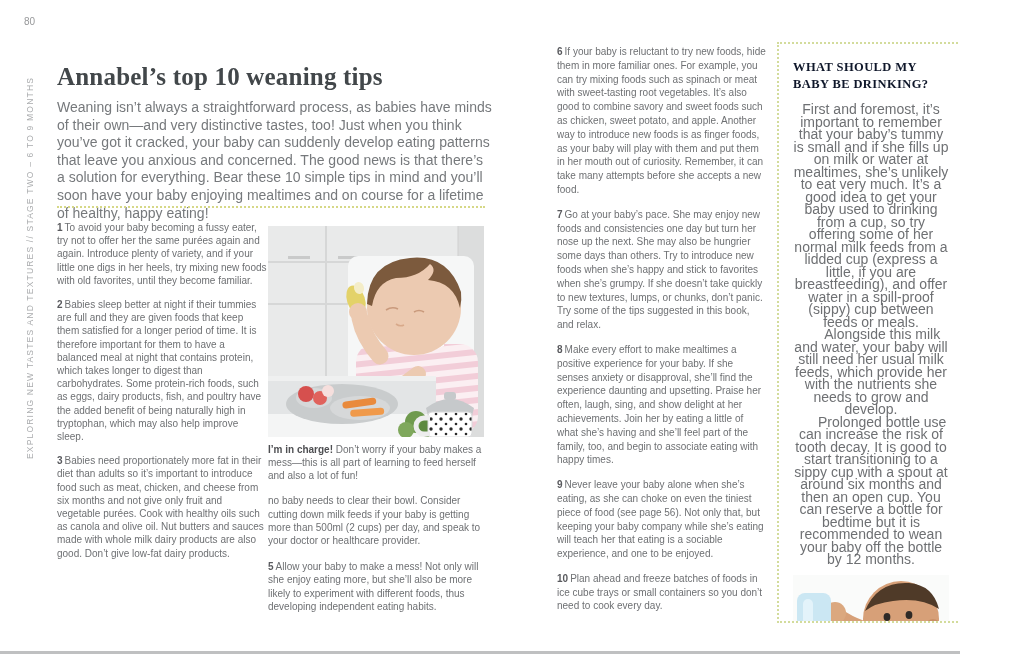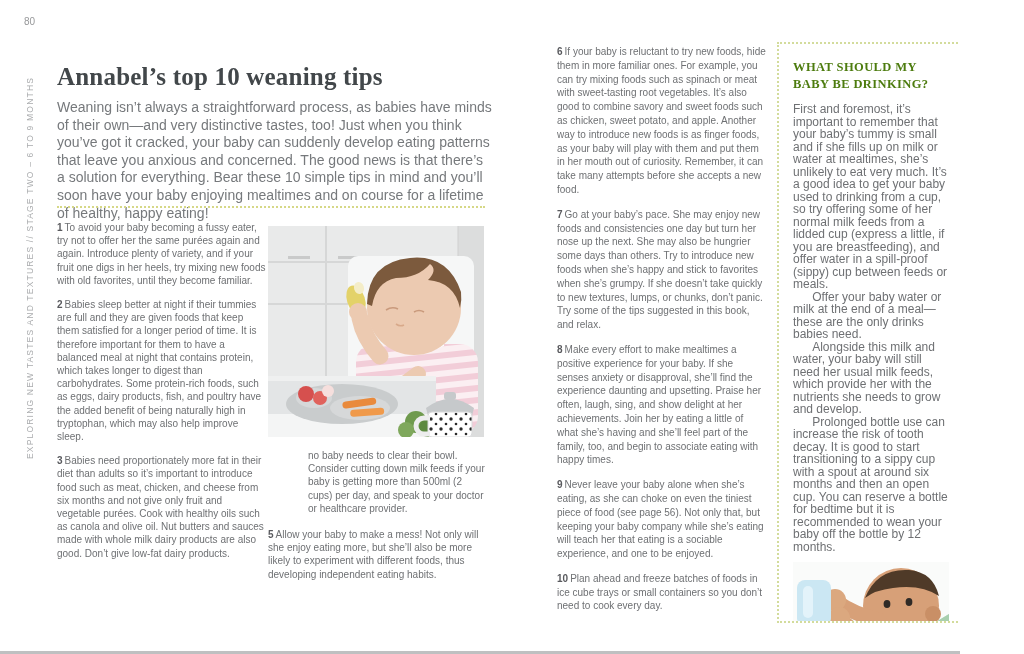--- a/index.html
+++ b/index.html
@@ -26,49 +26,49 @@
   .col{position:absolute;font-size:10px;line-height:13.2px;color:#6e7073;}
   .col-l1{left:57px;top:221px;width:210px;}
   .col-l2{left:268px;top:226px;width:217px;}
   .col-r {left:557px;top:45px;width:210px;line-height:13.8px;}
   .tip{margin:0 0 11px 0;}
   .tipnum{font-weight:bold;color:#595a5e;margin-right:2px;}
 
   .photo1{width:216px;height:211px;display:block;}
   .caption{margin-top:7px;font-size:10px;line-height:12.8px;color:#6e7073;}
   .caption b{color:#4e4f52;}
-  .cont{margin-top:12px;margin-left:40px;}
+  .cont{margin-top:12px;}
   .tip5{margin-top:13px;}
 
   .sidebar{position:absolute;left:777px;top:42px;width:188px;height:581px;box-sizing:border-box;
            border:2px dotted #d3dc9c;padding:15px 14px 12px 14px;overflow:hidden;}
   .sidebar h3{margin:0 0 11px 0;font-family:"Liberation Serif",serif;font-weight:700;
-              font-size:12.5px;line-height:16.5px;letter-spacing:0.4px;color:#4d7c0f;}
-  .sidebar p{margin:0;font-size:12px;line-height:12.5px;color:#6e7073;}
+              font-size:12.5px;line-height:16.5px;letter-spacing:0.4px;color:#0f172a;}
+  .sidebar p{margin:0;font-size:14px;line-height:12.5px;color:#6e7073;text-align:center;}
   .sidebar p + p{text-indent:1.6em;}
   .photo2{width:156px;height:146px;display:block;margin-top:9px;}
 </style>
 </head>
 <body>
 
 <div class="spread">
 
   <div class="pagenum pagenum-left">80</div>
   <div class="pagenum pagenum-right">81</div>
 
   <div class="margin-label margin-label-left">EXPLORING NEW TASTES AND TEXTURES // STAGE TWO – 6 TO 9 MONTHS</div>
   <div class="margin-label margin-label-right">ANNABEL’S TOP 10 WEANING TIPS</div>
 
   <h1 class="title">Annabel’s top 10 weaning tips</h1>
   <p class="intro">Weaning isn’t always a straightforward process, as babies have minds of their own—and very distinctive tastes, too! Just when you think you’ve got it cracked, your baby can suddenly develop eating patterns that leave you anxious and concerned. The good news is that there’s a solution for everything. Bear these 10 simple tips in mind and you’ll soon have your baby enjoying mealtimes and on course for a lifetime of healthy, happy eating!</p>
   <div class="divider"></div>
 
   <div class="col col-l1">
     <div class="tip">
-      <span class="tipnum">1</span><span>To avoid your baby becoming a fussy eater, try not to offer her the same purées again and again. Introduce plenty of variety, and if your fruit one digs in her heels, try mixing new foods with old favorites, until they become familiar.</span>
+      <span class="tipnum">1</span><span>To avoid your baby becoming a fussy eater, try not to offer her the same purées again and again. Introduce plenty of variety, and if your little one digs in her heels, try mixing new foods with old favorites, until they become familiar.</span>
     </div>
     <div class="tip">
       <span class="tipnum">2</span><span>Babies sleep better at night if their tummies are full and they are given foods that keep them satisfied for a longer period of time. It is therefore important for them to have a balanced meal at night that contains protein, which takes longer to digest than carbohydrates. Some protein-rich foods, such as eggs, dairy products, fish, and poultry have the added benefit of being naturally high in tryptophan, which may also help improve sleep.</span>
     </div>
     <div class="tip">
       <span class="tipnum">3</span><span>Babies need proportionately more fat in their diet than adults so it’s important to introduce food such as meat, chicken, and cheese from six months and not give only fruit and vegetable purées. Cook with healthy oils such as canola and olive oil. Nut butters and sauces made with whole milk dairy products are also good. Don’t give low-fat dairy products.</span>
     </div>
   </div>
 
   <div class="col col-l2">
@@ -120,20 +120,21 @@
         <rect x="82" y="184" width="34" height="7" rx="3.5" fill="#f09a4b" transform="rotate(-4 82 184)"></rect>
         <circle cx="148" cy="196" r="11" fill="#6f9a4e"></circle>
         <circle cx="160" cy="202" r="9" fill="#5d8a40"></circle>
         <circle cx="138" cy="204" r="8" fill="#7fa85c"></circle>
         <path d="M158,182 q24,-18 48,0 l-2,8 h-44 Z" fill="#c6c9cb"></path>
         <rect x="176" y="166" width="12" height="8" rx="3" fill="#c6c9cb"></rect>
         <rect x="160" y="186" width="44" height="25" rx="4" fill="url(#p-dots)" stroke="#d9dadb"></rect>
         <path d="M162,192 h-6 a8,8 0 0 0 0,16 h6" fill="none" stroke="#ededee" stroke-width="5"></path>
       </svg>
     </div>
+    <p class="caption"><b>I’m in charge!</b><span> Don’t worry if your baby makes a mess—this is all part of learning to feed herself and also a lot of fun!</span></p>
     <p class="cont">no baby needs to clear their bowl. Consider cutting down milk feeds if your baby is getting more than 500ml (2 cups) per day, and speak to your doctor or healthcare provider.</p>
     <div class="tip5">
       <span class="tipnum">5</span><span>Allow your baby to make a mess! Not only will she enjoy eating more, but she’ll also be more likely to experiment with different foods, thus developing independent eating habits.</span>
     </div>
   </div>
 
   <div class="col col-r">
     <div class="tip">
       <span class="tipnum">6</span><span>If your baby is reluctant to try new foods, hide them in more familiar ones. For example, you can try mixing foods such as spinach or meat with sweet-tasting root vegetables. It’s also good to combine savory and sweet foods such as chicken, sweet potato, and apple. Another way to introduce new foods is as finger foods, as your baby will play with them and put them in her mouth out of curiosity. Remember, it can take many attempts before she accepts a new food.</span>
     </div>
@@ -147,21 +148,20 @@
       <span class="tipnum">9</span><span>Never leave your baby alone when she’s eating, as she can choke on even the tiniest piece of food (see page 56). Not only that, but keeping your baby company while she’s eating will teach her that eating is a sociable experience, and one to be enjoyed.</span>
     </div>
     <div class="tip">
       <span class="tipnum">10</span><span>Plan ahead and freeze batches of foods in ice cube trays or small containers so you don’t need to cook every day.</span>
     </div>
   </div>
 
   <div class="sidebar">
     <h3>WHAT SHOULD MY BABY BE DRINKING?</h3>
     <p>First and foremost, it’s important to remember that your baby’s tummy is small and if she fills up on milk or water at mealtimes, she’s unlikely to eat very much. It’s a good idea to get your baby used to drinking from a cup, so try offering some of her normal milk feeds from a lidded cup (express a little, if you are breastfeeding), and offer water in a spill-proof (sippy) cup between feeds or meals.</p>
-    <p>Offer your baby water or milk at the end of a meal—these are the only drinks babies need.</p>
     <p>Alongside this milk and water, your baby will still need her usual milk feeds, which provide her with the nutrients she needs to grow and develop.</p>
     <p>Prolonged bottle use can increase the risk of tooth decay. It is good to start transitioning to a sippy cup with a spout at around six months and then an open cup. You can reserve a bottle for bedtime but it is recommended to wean your baby off the bottle by 12 months.</p>
     <div>
       <svg class="photo2" viewBox="0 0 156 146" xmlns="http://www.w3.org/2000/svg">
         <defs>
           <pattern id="p-shirt" width="12" height="12" patternUnits="userSpaceOnUse" patternTransform="rotate(18)">
             <rect width="12" height="12" fill="#f7f9fa"></rect>
             <rect y="1" width="12" height="2" fill="#bf4f4c"></rect>
             <rect y="6" width="12" height="1.5" fill="#8aa6c6"></rect>
             <rect y="9.5" width="12" height="1.5" fill="#9db8d8"></rect>

